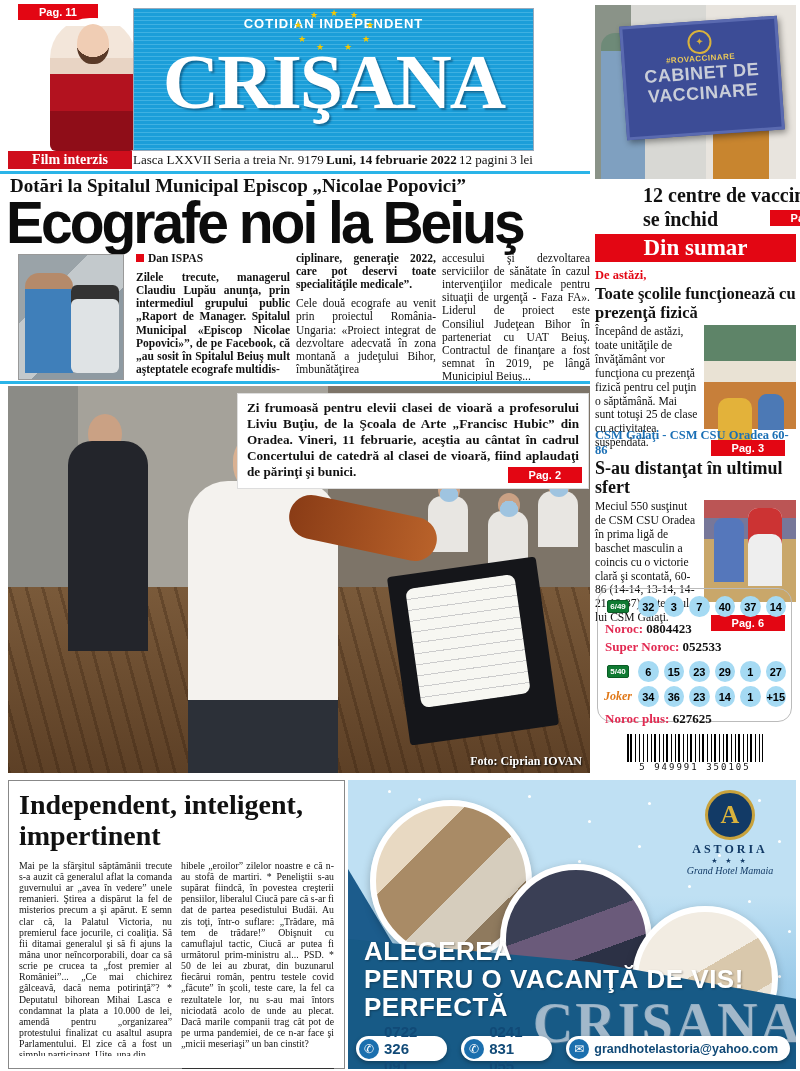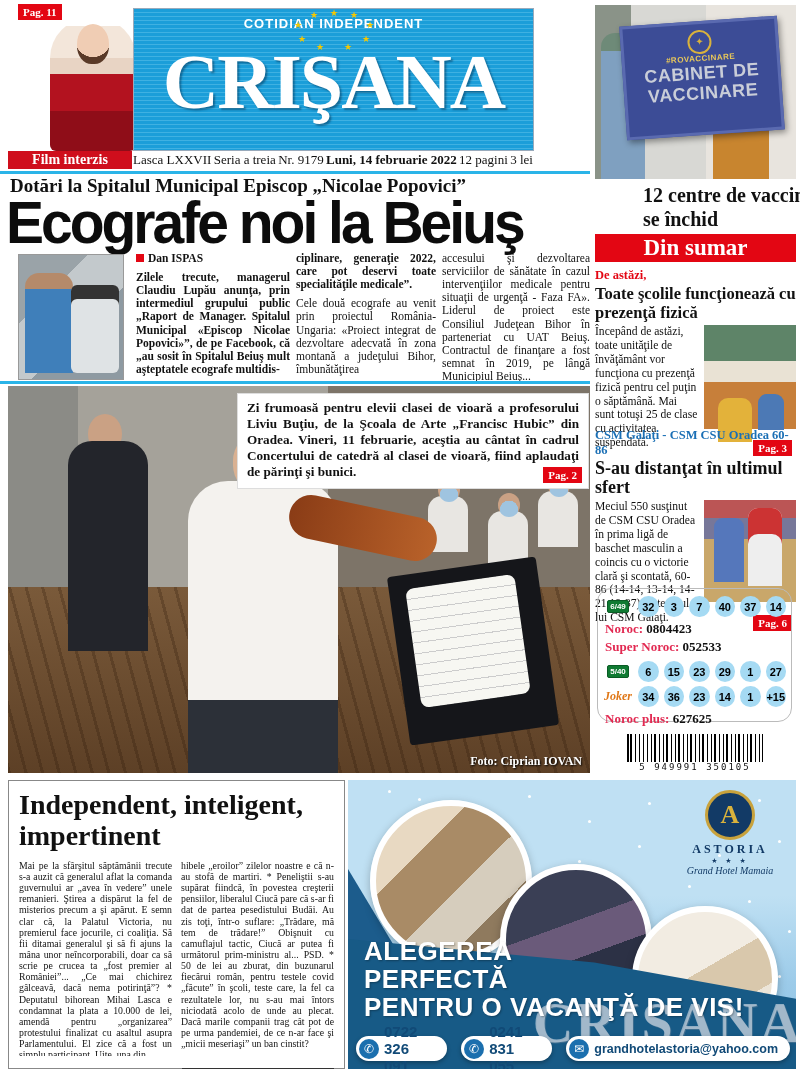--- a/index.html
+++ b/index.html
@@ -1,20 +1,20 @@
 <!DOCTYPE html>
 <html><head>
 <meta charset="utf-8">
 <style>
   html,body{margin:0;padding:0;background:#e8e8e8;}
   #page{position:relative;width:800px;height:1071px;background:#fff;overflow:hidden;
         font-family:"Liberation Serif","DejaVu Serif",serif;color:#111;}
   .abs{position:absolute;}
-  .badge{display:inline-block;background:#e30613;color:#fff;font-family:Liberation Serif, serif;
-         font-weight:bold;font-size:11px;padding:1px 5px;line-height:14px;}
+  .badge{display:inline-block;background:#e30613;color:#fff;font-family:Liberation Sans, sans-serif;
+         font-weight:bold;font-size:11px;padding:1px 21px;line-height:14px;}
   
   #pag11{left:18px;top:4px;}
   #woman{left:50px;top:18px;width:86px;height:133px;background:linear-gradient(180deg,#fff 0 6%,#f3e6da 6% 30%,#e8d4c4 30% 42%,#b3121f 42% 70%,#8f0d18 70% 100%);
          border-radius:40px 40px 6px 6px;overflow:hidden;}
   #woman:before{content:"";position:absolute;left:27px;top:6px;width:32px;height:40px;border-radius:50% 50% 45% 45%;
          background:radial-gradient(circle at 50% 38%,#f0cdb4 0 60%,#5a3a28 61%);}
   #film-banner{left:8px;top:151px;width:124px;height:18px;background:#cf0e1c;color:#fff;
          font-weight:bold;font-size:14px;text-align:center;line-height:18px;}
   #masthead{left:133px;top:8px;width:399px;height:141px;border:1px solid #9ab;
          background:repeating-linear-gradient(180deg,#1b9ed9 0 3px,#3fb1e2 3px 4px);}
@@ -96,21 +96,21 @@
   .rail-headline{font-weight:bold;font-size:16.5px;line-height:19px;margin-bottom:3px;}
   .rail-flex{display:flex;gap:6px;}
   .rail-body{font-size:11.6px;line-height:1.2;text-align:left;flex:1;}
   .rail-photo{position:relative;width:92px;flex:0 0 92px;}
   #photo-school{height:104px;background:linear-gradient(180deg,#5e8468 0 35%,#e9e2d4 35% 55%,#c77f3a 55%);}
   #photo-school:before{content:"";position:absolute;left:14px;bottom:8px;width:34px;height:44px;border-radius:10px 10px 0 0;background:#e3b23a;}
   #photo-school:after{content:"";position:absolute;right:12px;bottom:20px;width:26px;height:36px;border-radius:9px 9px 0 0;background:#4c79b5;}
   #photo-basket{height:102px;background:linear-gradient(180deg,#b55 0 18%,#779 18% 38%,#c9a76a 38%);}
   #photo-basket:before{content:"";position:absolute;left:10px;top:18px;width:30px;height:64px;border-radius:9px 9px 0 0;background:#5577bb;}
   #photo-basket:after{content:"";position:absolute;right:14px;top:8px;width:34px;height:78px;border-radius:10px 10px 0 0;background:#eee;box-shadow:inset 0 26px 0 #c33;}
-  .rail-page-badge{position:absolute;right:4px;bottom:-6px;text-align:center;}
+  .rail-page-badge{position:absolute;right:11px;bottom:-6px;text-align:center;}
   
   #lotto{left:597px;top:588px;width:195px;height:134px;border:1px solid #bbb;border-radius:14px;
          padding:7px 5px 0 5px;box-sizing:border-box;}
   .lotto-row{display:flex;align-items:center;gap:2px;margin-bottom:4px;}
   .lotto-logo{flex:0 0 30px;font-family:"Liberation Sans",sans-serif;font-weight:bold;font-size:8px;
          text-align:center;}
   .logo-chip{display:inline-block;background:#0f7a32;color:#fff;border:1px solid #0a5c25;border-radius:2px;
          padding:1px 2px;}
   .joker-logo{font-family:"Liberation Serif",serif;font-style:italic;font-weight:bold;font-size:12px;color:#e07818;}
   .ball{width:21px;height:21px;border-radius:50%;background:#a5daf3;color:#000;font-family:"Liberation Sans",sans-serif;
@@ -338,22 +338,22 @@
     <div id="ad-logo">
       <span class="medal">A</span>
       <div class="brand">ASTORIA</div>
       <div class="stars3">★ ★ ★</div>
       <div class="script">Grand Hotel Mamaia</div>
     </div>
     <div id="ad-band"></div>
     <div id="ad-watermark">CRIŞANA</div>
     <div id="ad-slogan">
       <div>ALEGEREA</div>
+      <div>PENTRU O VACANŢĂ DE VIS!</div>
       <div>PERFECTĂ</div>
-      <div>PENTRU O VACANŢĂ DE VIS!</div>
     </div>
     <div id="ad-buttons">
       <div class="pill">
         <span class="ico">✆</span>
         <span class="txt">0722 326 091</span>
       </div>
       <div class="pill">
         <span class="ico">✆</span>
         <span class="txt">0241 831 055</span>
       </div>

